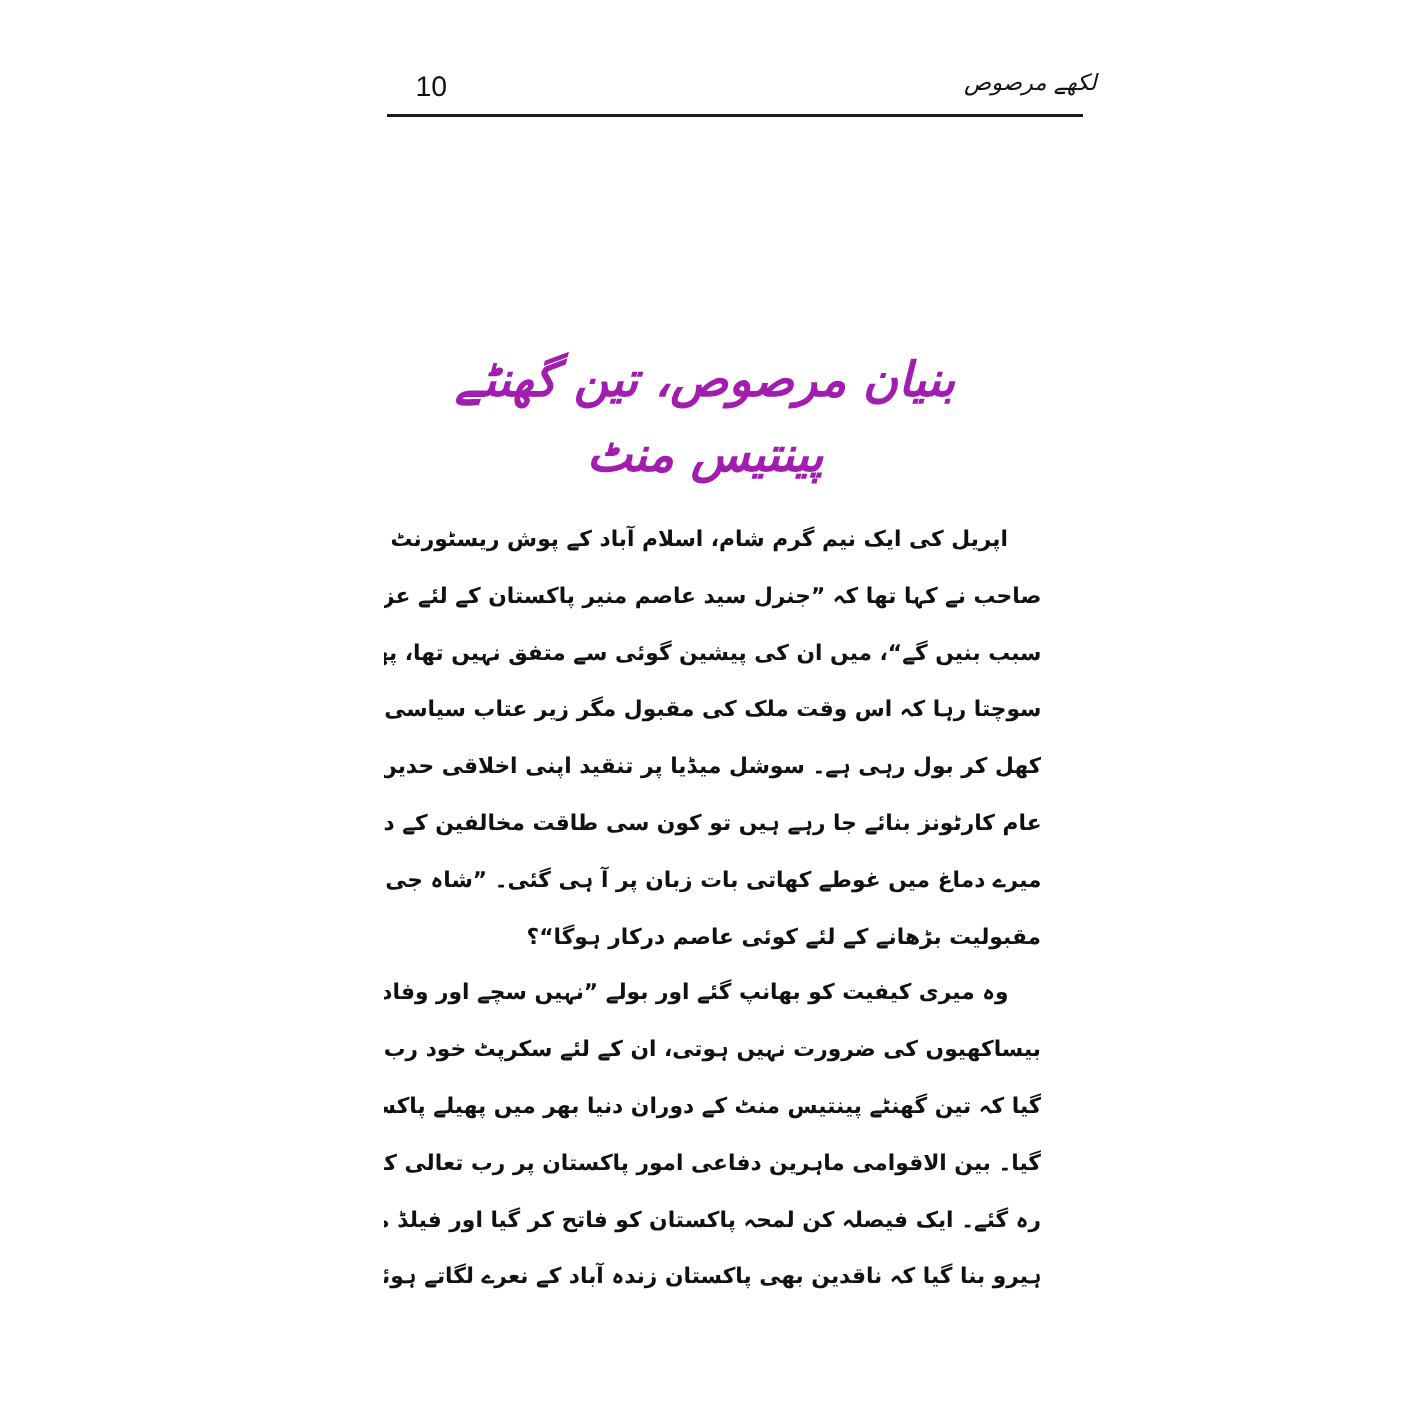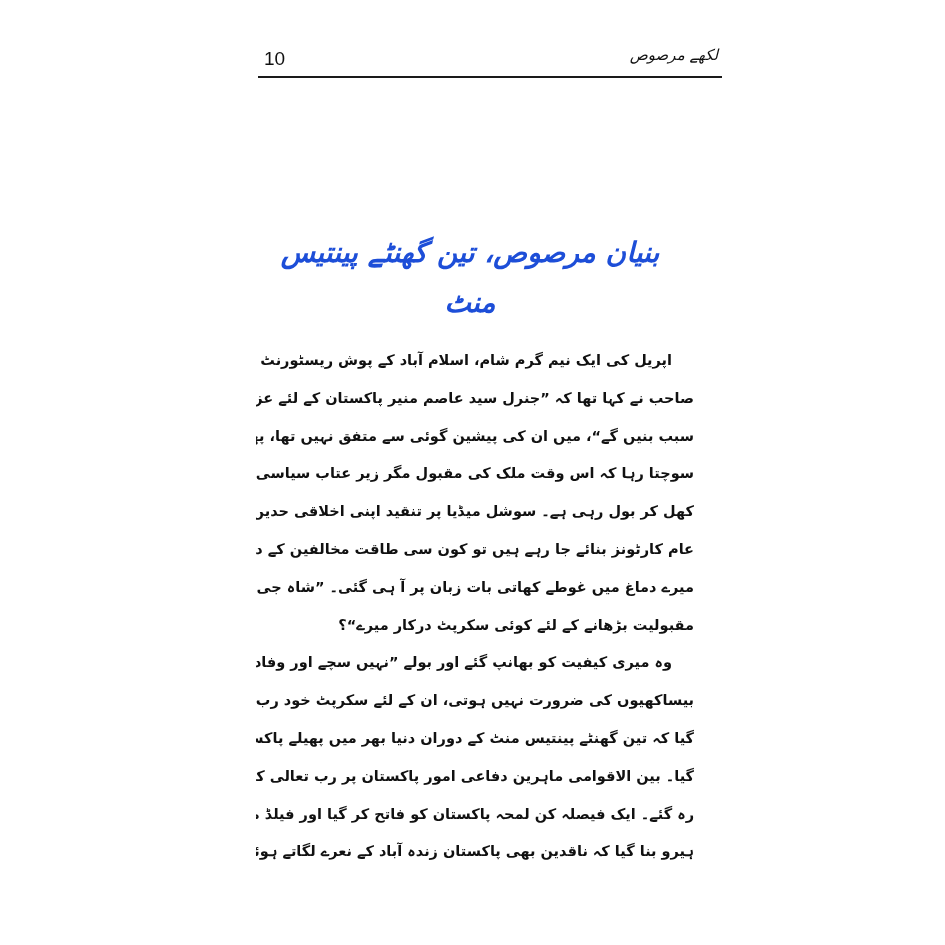--- a/index.html
+++ b/index.html
@@ -16,21 +16,21 @@
     color: #111111;
   }
   .page {
     position: absolute;
     left: 0; top: 0;
     width: 945px; height: 945px;
     background: #ffffff;
   }
   .running-header {
     position: absolute;
-    left: 258px;
+    left: 271px;
     top: 44px;
     width: 462px;
     height: 32px;
   }
   .page-number {
     position: absolute;
     left: 6px;
     top: 4px;
     font-family: "Liberation Sans", sans-serif;
     font-size: 19px;
@@ -57,23 +57,23 @@
   .chapter-title {
     position: absolute;
     left: 270px;
     top: 228px;
     width: 400px;
     text-align: center;
     direction: rtl;
     font-family: "DejaVu Sans", sans-serif;
     font-weight: bold;
     font-style: italic;
-    font-size: 28px;
+    font-size: 32px;
     line-height: 50px;
-    color: #1d4ed8;
+    color: #a21caf;
   }
   .body-text {
     position: absolute;
     left: 256px;
     top: 342px;
     width: 438px;
     direction: rtl;
     text-align: justify;
     font-family: "DejaVu Sans", sans-serif;
     font-size: 14.5px;
@@ -110,21 +110,21 @@
   <h1 class="chapter-title" style="margin:0;">بنیان مرصوص، تین گھنٹے پینتیس منٹ</h1>
 
   <div class="body-text">
     <span class="line indent">اپریل کی ایک نیم گرم شام، اسلام آباد کے پوش ریسٹورنٹ کے لان میں شاہ</span>
     <span class="line">صاحب نے کہا تھا کہ ”جنرل سید عاصم منیر پاکستان کے لئے عزت و وقار میں اضافے کا</span>
     <span class="line">سبب بنیں گے“، میں ان کی پیشین گوئی سے متفق نہیں تھا، پھر بھی چپ رہا مگر دل ہی دل میں</span>
     <span class="line">سوچتا رہا کہ اس وقت ملک کی مقبول مگر زیر عتاب سیاسی جماعت جنرل عاصم منیر کے خلاف</span>
     <span class="line">کھل کر بول رہی ہے۔ سوشل میڈیا پر تنقید اپنی اخلاقی حدیں عبور کر چکی ہے، ان کے کھلے</span>
     <span class="line">عام کارٹونز بنائے جا رہے ہیں تو کون سی طاقت مخالفین کے دلوں کو لمحوں میں پھیر سکتی ہے؟</span>
     <span class="line">میرے دماغ میں غوطے کھاتی بات زبان پر آ ہی گئی۔ ”شاہ جی: تو کیا جنرل صاحب کو اپنی</span>
-    <span class="line last">مقبولیت بڑھانے کے لئے کوئی سکرپٹ درکار میرے“؟</span>
+    <span class="line last">مقبولیت بڑھانے کے لئے کوئی عاصم درکار ہوگا“؟</span>
     <span class="line indent">وہ میری کیفیت کو بھانپ گئے اور بولے ”نہیں سچے اور وفادار سپاہی کو سکرپٹ کی</span>
     <span class="line">بیساکھیوں کی ضرورت نہیں ہوتی، ان کے لئے سکرپٹ خود رب تعالی لکھے گا“۔ اور پھر دیکھا</span>
     <span class="line">گیا کہ تین گھنٹے پینتیس منٹ کے دوران دنیا بھر میں پھیلے پاکستانیوں کے دلوں کو پھیر دیا</span>
     <span class="line">گیا۔ بین الاقوامی ماہرین دفاعی امور پاکستان پر رب تعالی کی عنایات و معجزات پر حیران</span>
     <span class="line">رہ گئے۔ ایک فیصلہ کن لمحہ پاکستان کو فاتح کر گیا اور فیلڈ مارشل جنرل سید عاصم منیر احمد کو یوں</span>
     <span class="line">ہیرو بنا گیا کہ ناقدین بھی پاکستان زندہ آباد کے نعرے لگاتے ہوئے فکری محاذوں پر ڈٹے</span>
   </div>
 
 </div>
 

